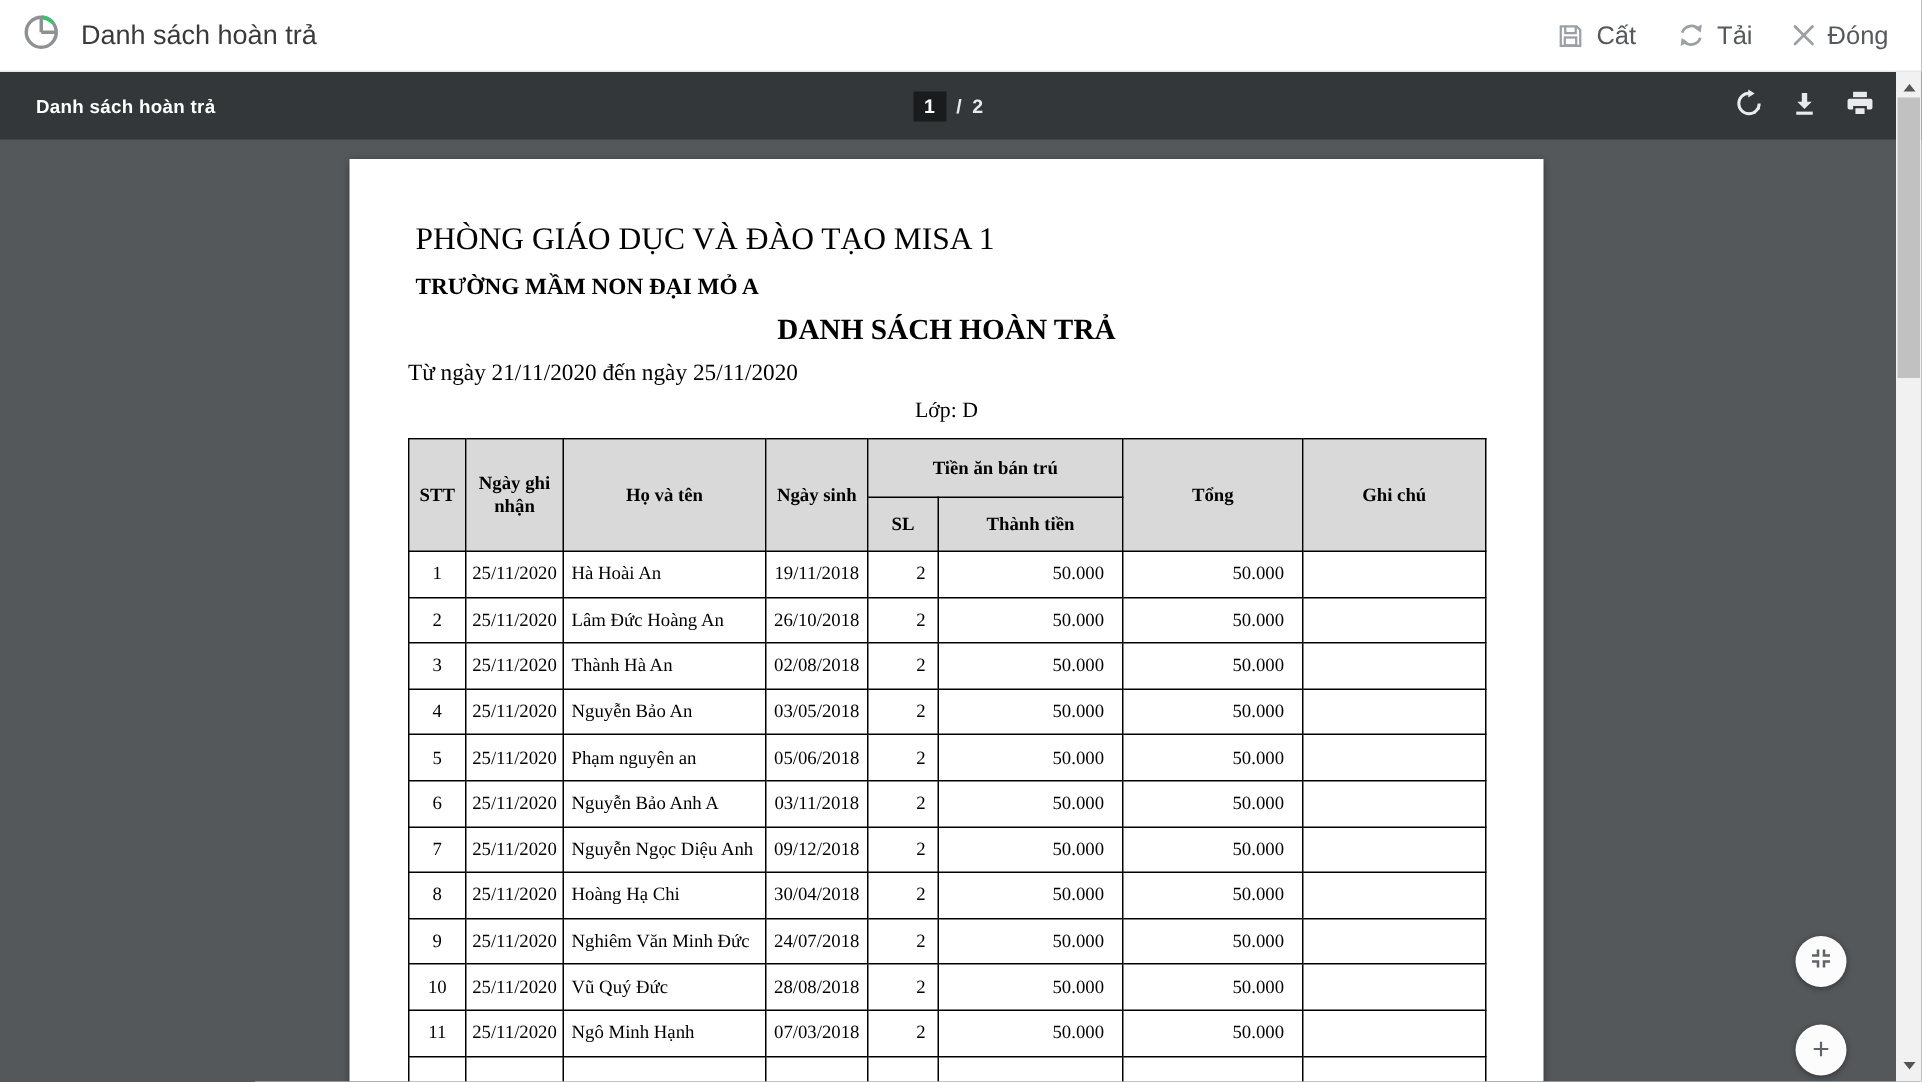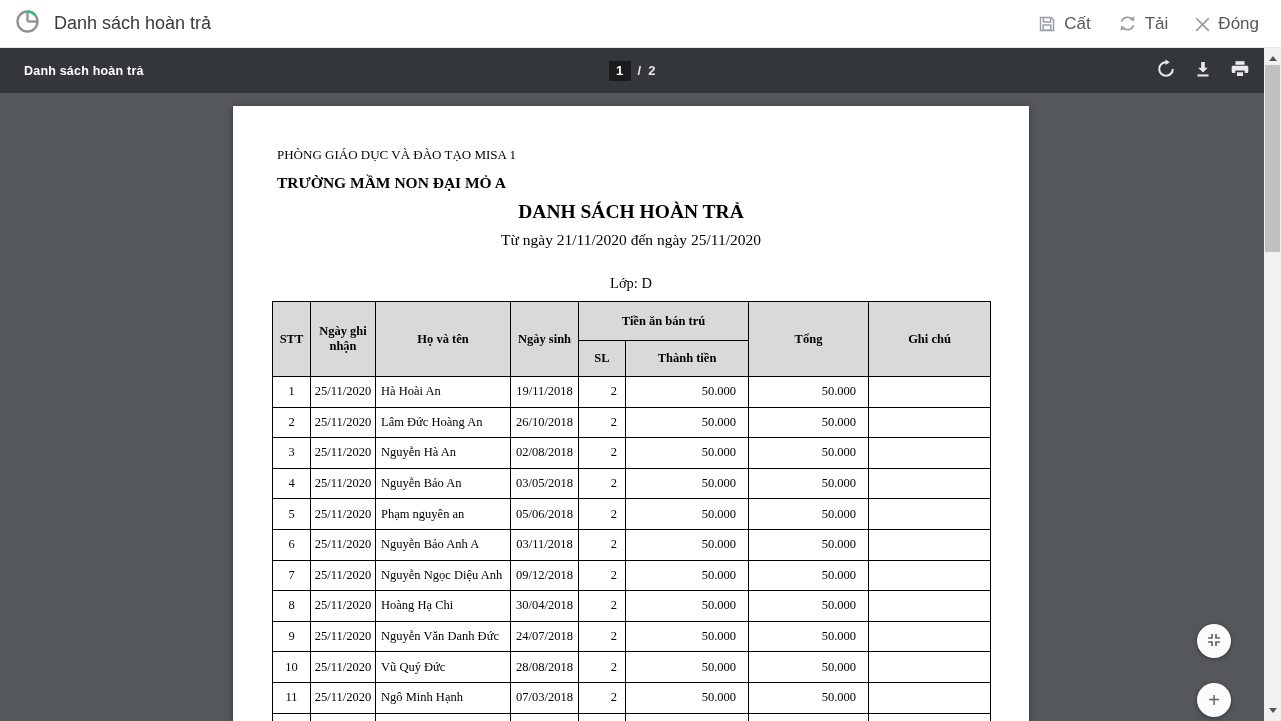--- a/index.html
+++ b/index.html
@@ -8,21 +8,21 @@
 
   
   .app-header {
     position: absolute; top: 0; left: 0; width: 1281px; height: 48px;
     background: #ffffff; border-bottom: 1px solid #e7e7e7;
     display: flex; align-items: center; justify-content: space-between;
     padding: 0 22px 0 14px; z-index: 30;
   }
   .app-header-left { display: flex; align-items: center; gap: 13px; }
   .app-title { font-size: 18px; color: #3a3a3a; }
-  .app-header-right { display: flex; align-items: flex-end; gap: 26px; }
+  .app-header-right { display: flex; align-items: center; gap: 26px; }
   .hdr-btn {
     background: none; border: none; cursor: pointer;
     display: flex; align-items: center; gap: 7px;
     font-family: inherit; font-size: 17px; color: #55595c; padding: 0;
   }
   .hdr-btn svg { display: block; }
 
   
   .pdf-toolbar {
     position: absolute; top: 48px; left: 0; width: 1281px; height: 45px;
@@ -51,25 +51,25 @@
   .viewer {
     position: absolute; top: 93px; left: 0; right: 17px; bottom: 0;
     background: #54585b; overflow: hidden;
   }
   .pdf-page {
     position: absolute; left: 233px; top: 13px; width: 796px; height: 920px;
     background: #ffffff; box-shadow: 0 1px 5px rgba(0,0,0,0.45);
     font-family: "Liberation Serif", "DejaVu Serif", serif; color: #000;
     padding: 0 39px;
   }
-  .doc-org1 { margin: 41px 0 0 5px; font-size: 13px; }
+  .doc-org1 { margin: 41px 0 0 5px; font-size: 21px; }
   .doc-org2 { margin: 11px 0 0 5px; font-size: 15.5px; font-weight: bold; }
   .doc-title { margin-top: 9px; text-align: center; font-size: 19.5px; font-weight: bold; }
-  .doc-daterange { margin-top: 8px; text-align: center; font-size: 15.5px; }
-  .doc-class { margin-top: 26px; text-align: center; font-size: 14.5px; }
+  .doc-daterange { margin-top: 8px; text-align: left; font-size: 15.5px; }
+  .doc-class { margin-top: 8px; text-align: center; font-size: 14.5px; }
 
   .doc-table { border-collapse: collapse; width: 718px; margin-top: 9px; table-layout: fixed; }
   .doc-table th, .doc-table td { border: 1px solid #000; font-size: 12.5px; overflow: hidden; white-space: nowrap; }
   .doc-table thead th { background: #d9d9d9; font-weight: bold; text-align: center; padding: 2px 3px; }
   .doc-table thead tr:first-child th { height: 39px; }
   .doc-table thead tr:last-child th { height: 36px; margin-left: 30px; }
   .doc-table tbody td { height: 30.6px; background: #fff; }
   .doc-table tbody td:nth-child(1),
   .doc-table tbody td:nth-child(2),
   .doc-table tbody td:nth-child(4) { text-align: center; }
@@ -238,21 +238,21 @@
             <td>Lâm Đức Hoàng An</td>
             <td>26/10/2018</td>
             <td>2</td>
             <td>50.000</td>
             <td>50.000</td>
             <td></td>
           </tr>
           <tr>
             <td>3</td>
             <td>25/11/2020</td>
-            <td>Nguyễn Hà An</td>
+            <td>Thành Hà An</td>
             <td>02/08/2018</td>
             <td>2</td>
             <td>50.000</td>
             <td>50.000</td>
             <td></td>
           </tr>
           <tr>
             <td>4</td>
             <td>25/11/2020</td>
             <td>Nguyễn Bảo An</td>
@@ -298,21 +298,21 @@
             <td>Hoàng Hạ Chi</td>
             <td>30/04/2018</td>
             <td>2</td>
             <td>50.000</td>
             <td>50.000</td>
             <td></td>
           </tr>
           <tr>
             <td>9</td>
             <td>25/11/2020</td>
-            <td>Nguyễn Văn Danh Đức</td>
+            <td>Nghiêm Văn Minh Đức</td>
             <td>24/07/2018</td>
             <td>2</td>
             <td>50.000</td>
             <td>50.000</td>
             <td></td>
           </tr>
           <tr>
             <td>10</td>
             <td>25/11/2020</td>
             <td>Vũ Quý Đức</td>

